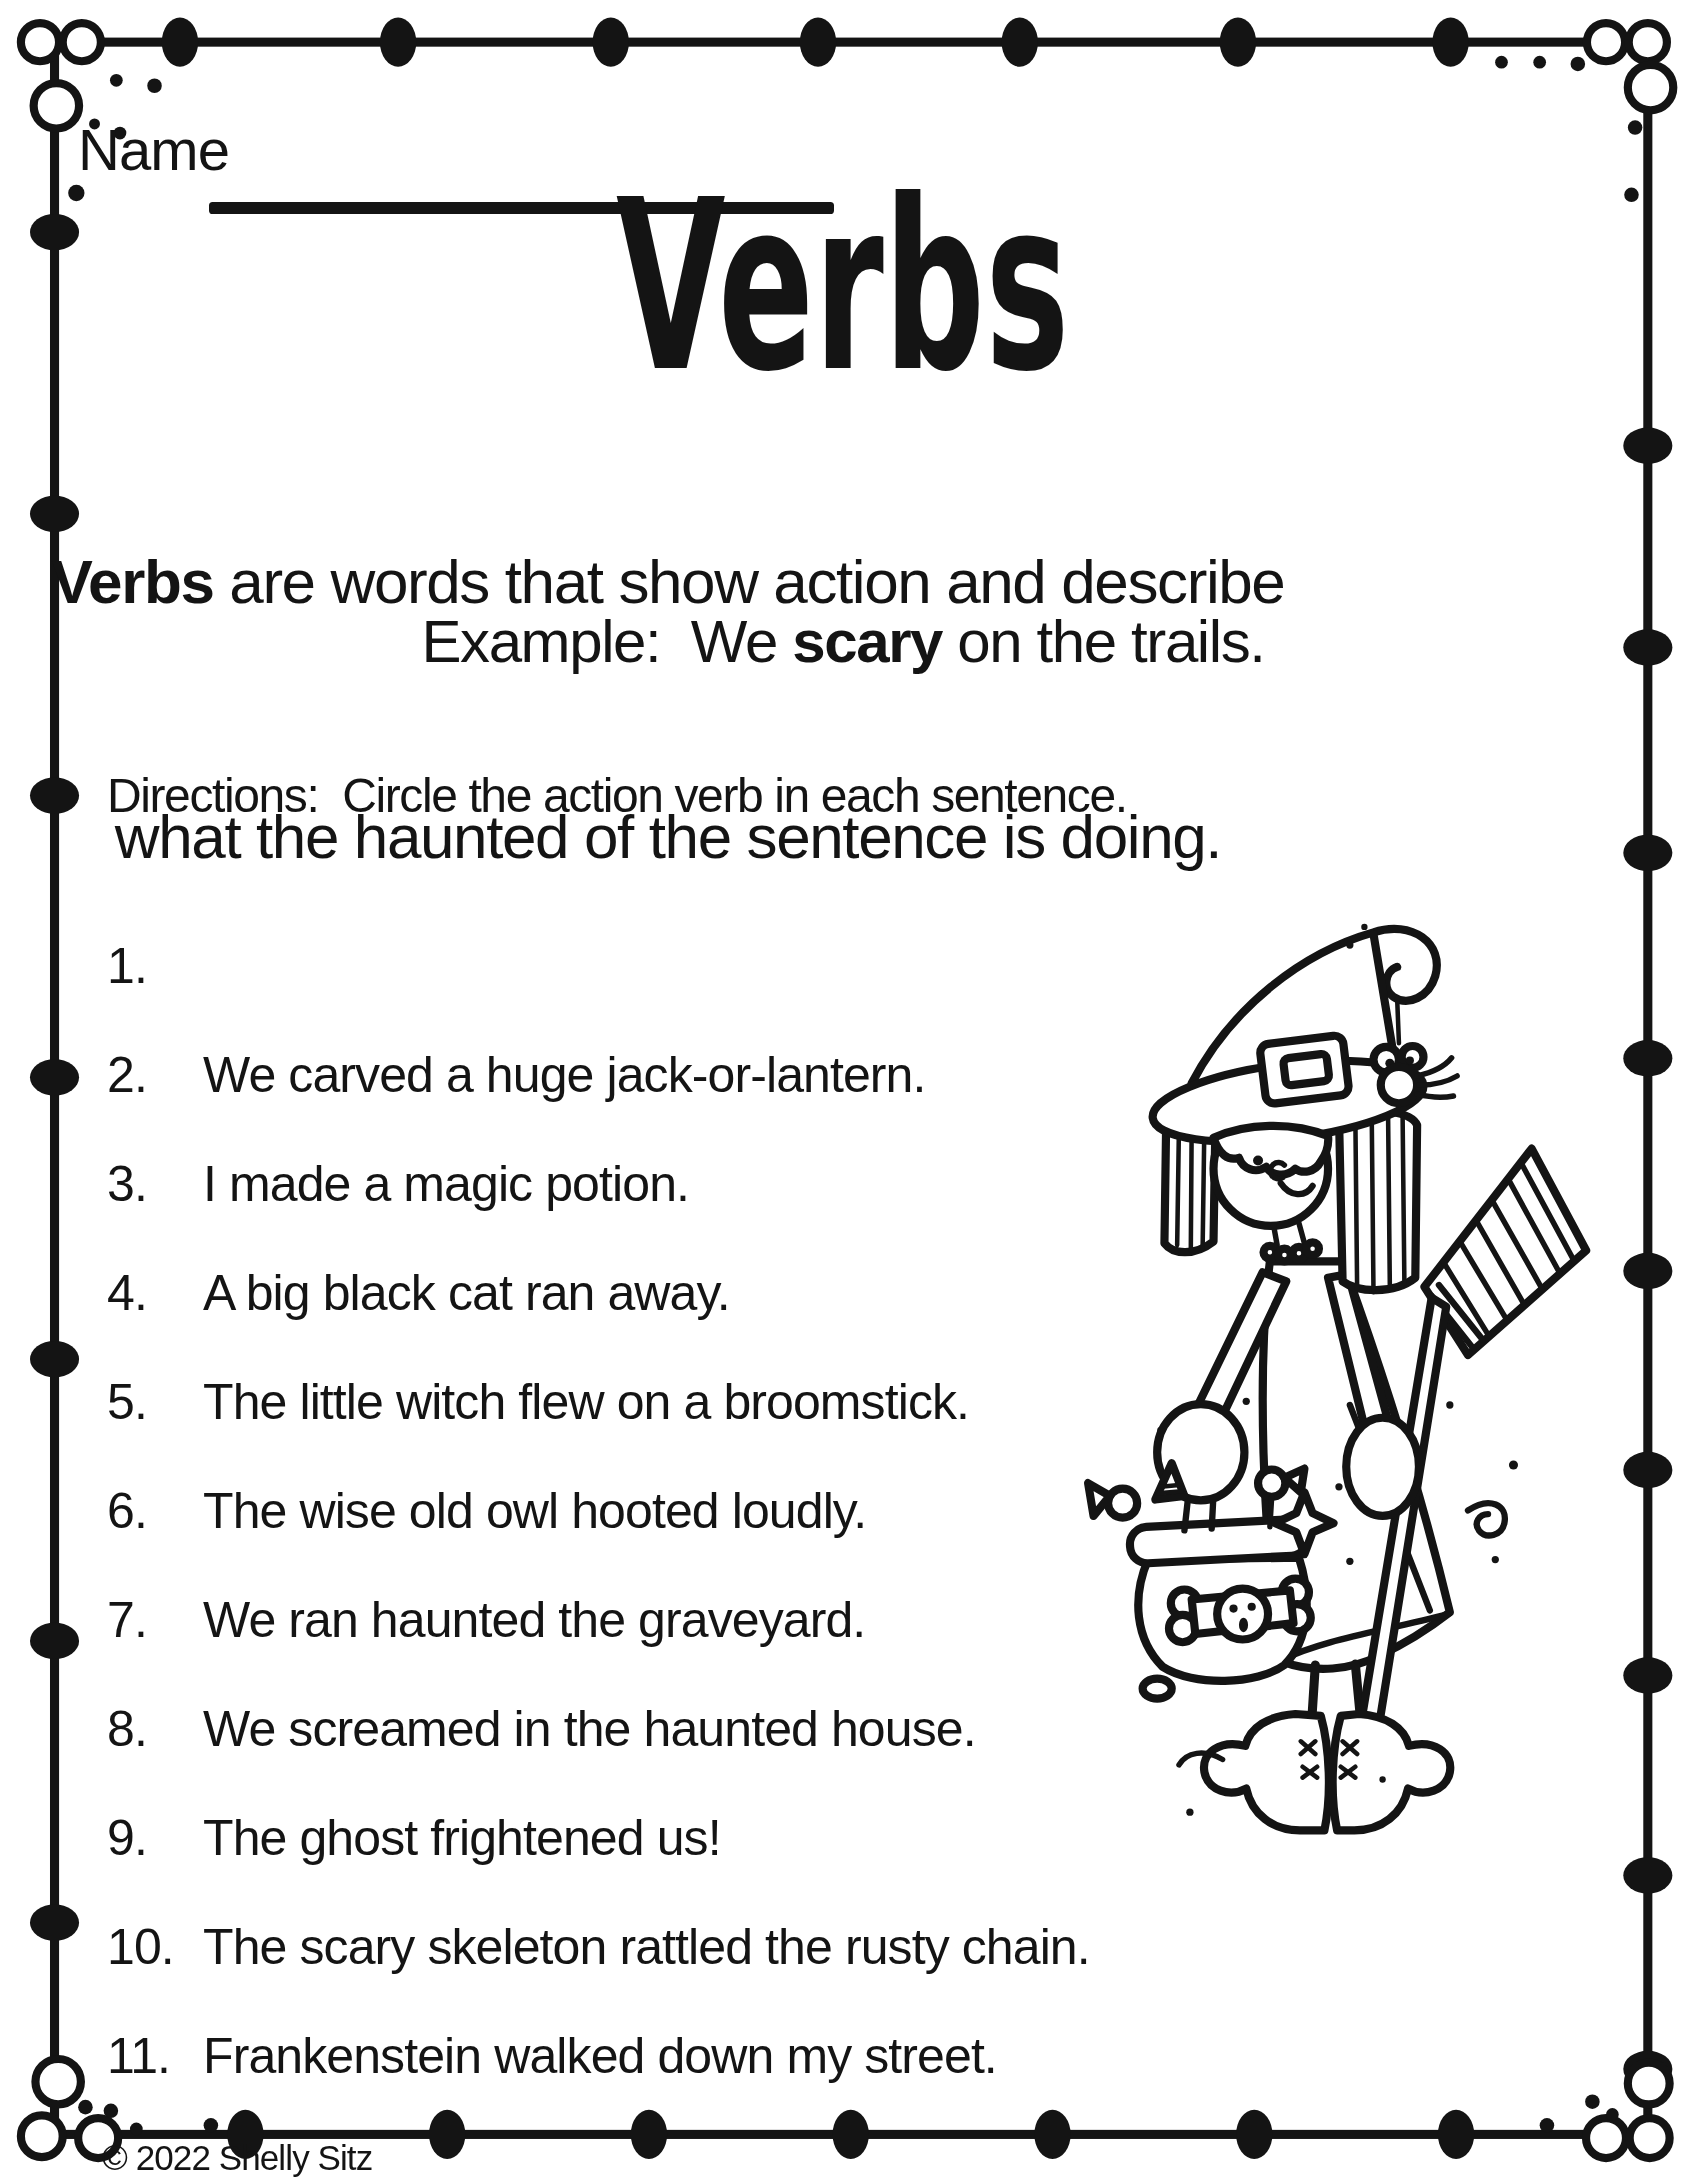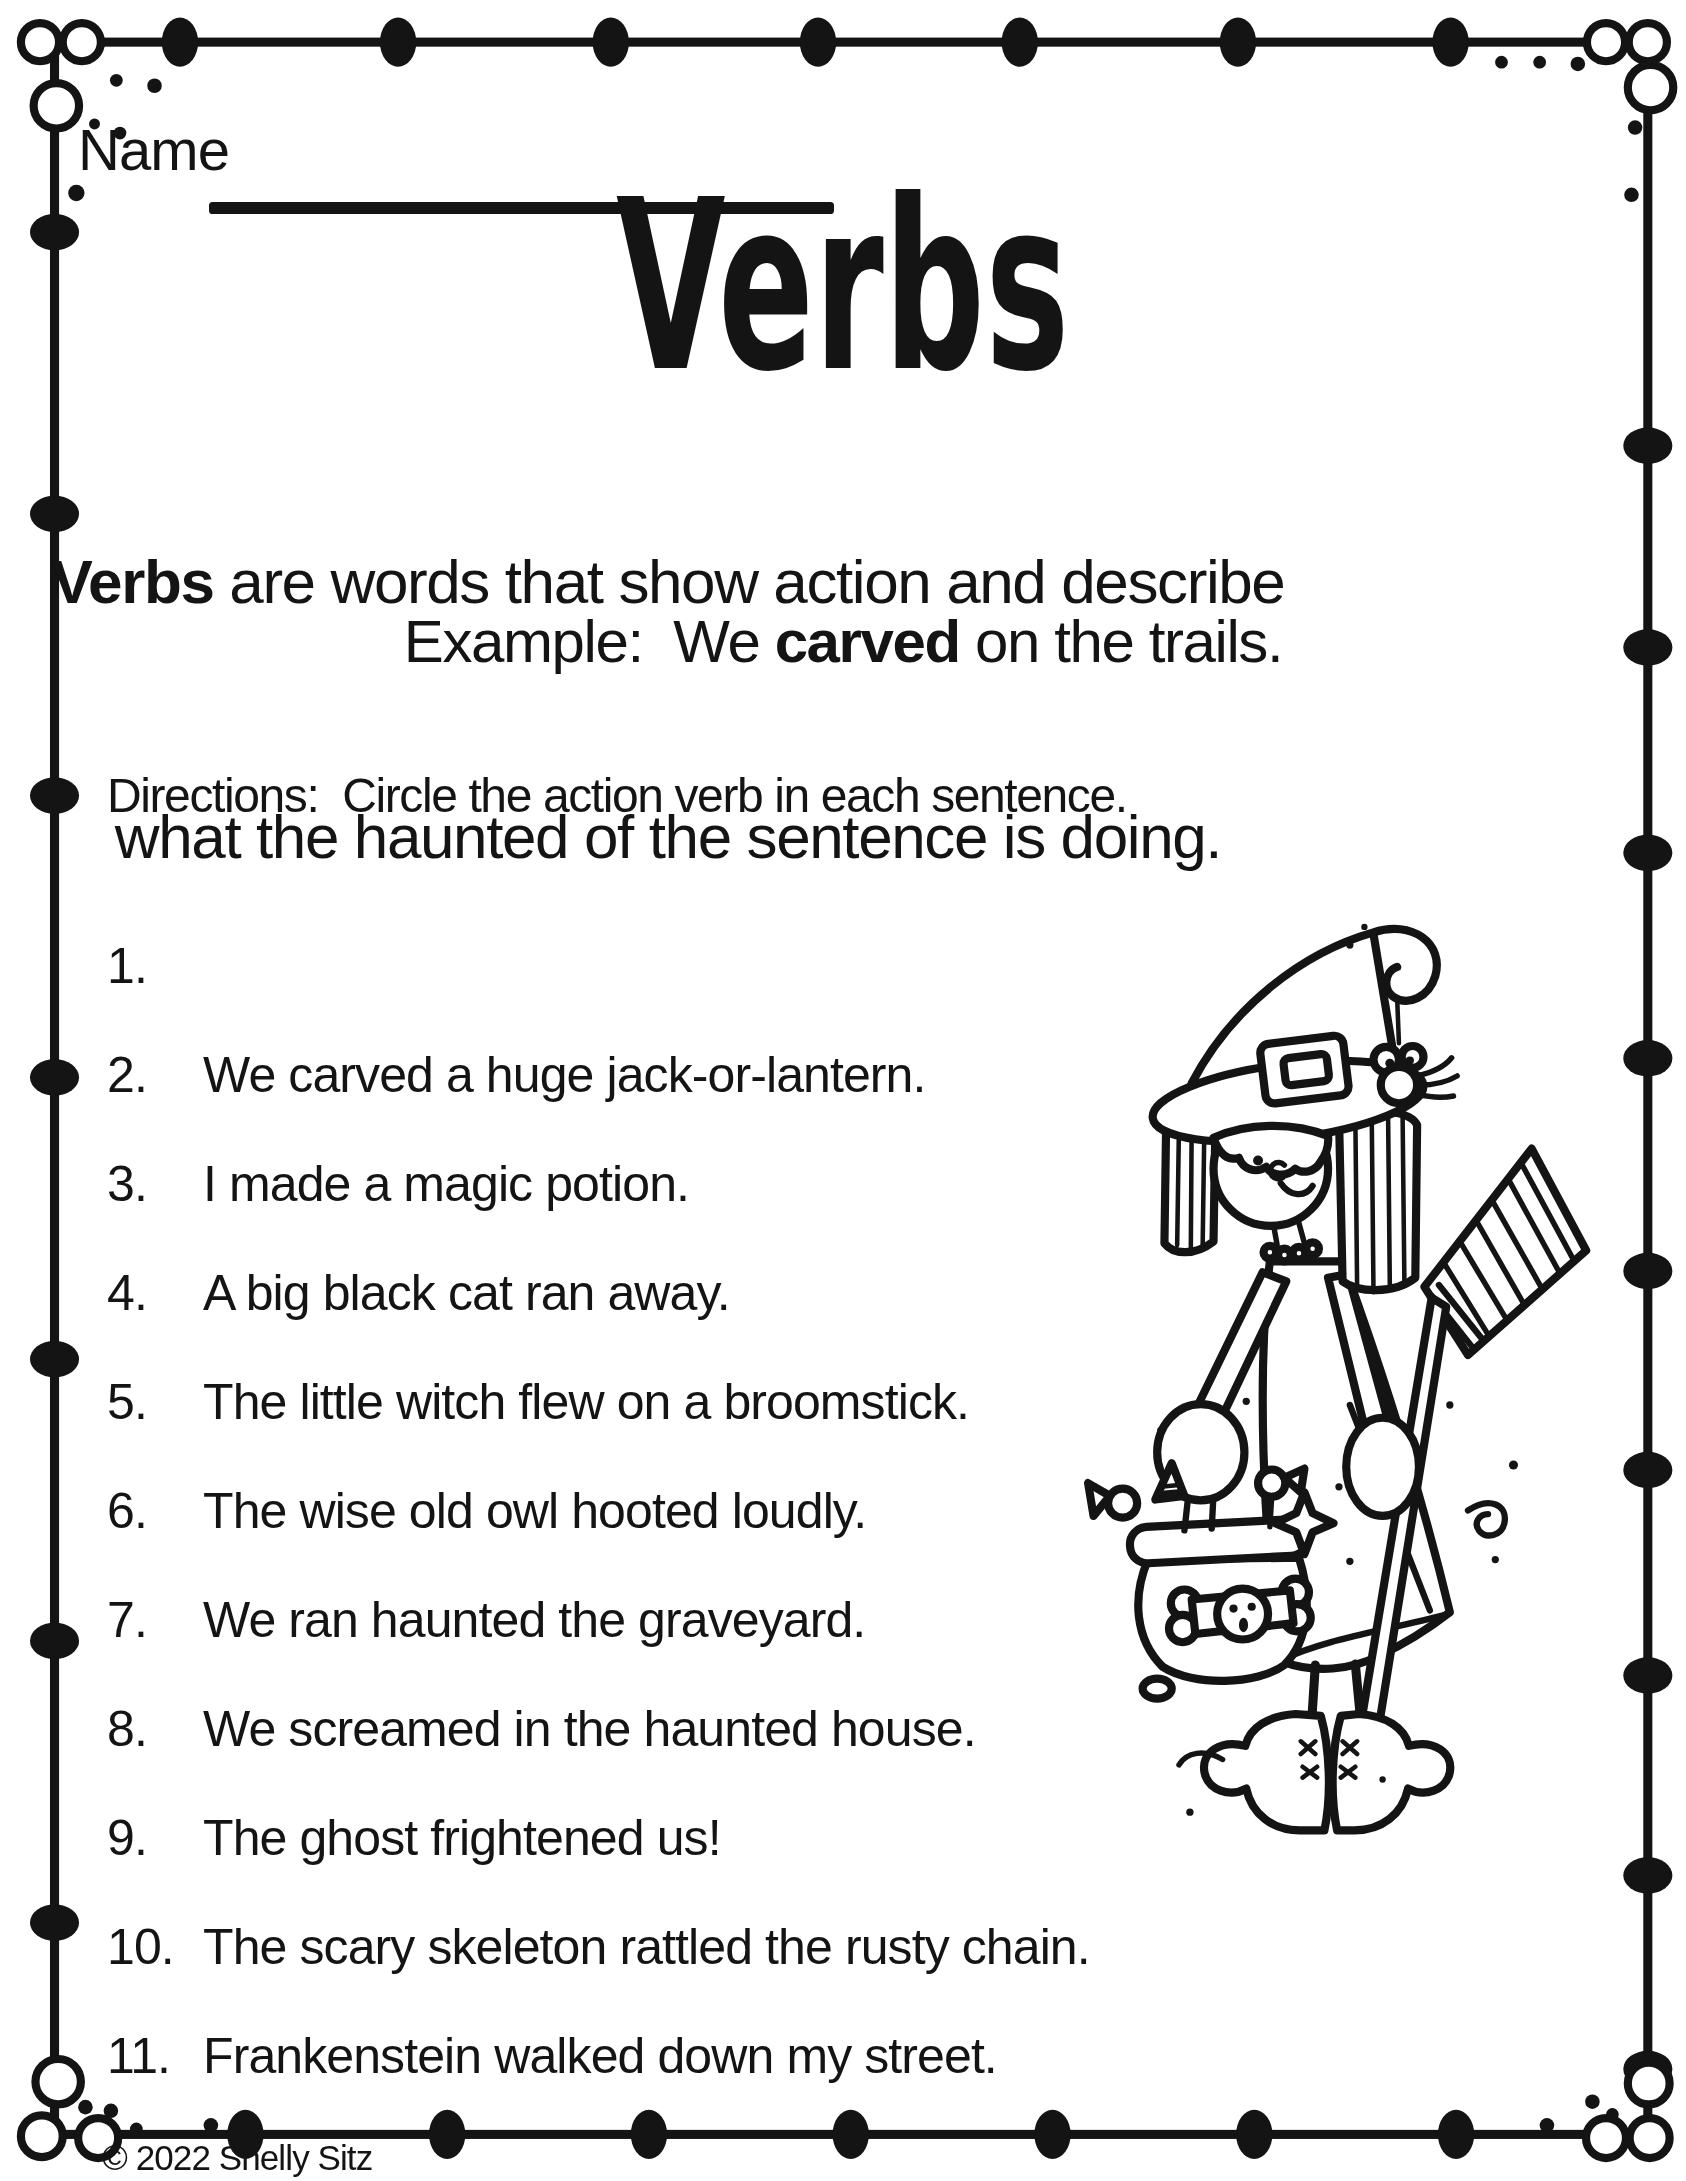--- a/index.html
+++ b/index.html
@@ -114,21 +114,21 @@
 
 <div id="title-wrap" class="abs">
   <span id="title">Verbs</span>
 </div>
 
 <div id="definition" class="abs">
   <div><b>Verbs</b><span> are words that show action and describe</span></div>
   <div>what the haunted of the sentence is doing.</div>
 </div>
 
-<div id="example" class="abs"><span>Example:  </span><span>We </span><b>carved</b><span> on the trails.</span></div>
+<div id="example" class="abs"><span>Example:  </span><span>We </span><b>scary</b><span> on the trails.</span></div>
 
 <div id="directions" class="abs"><span>Directions:  </span><span>Circle the action verb in each sentence.</span></div>
 
 <ol id="sentence-list" class="abs">
   <li><span class="num">1.</span></li>
   <li><span class="num">2.</span><span class="txt">We carved a huge jack-or-lantern.</span></li>
   <li><span class="num">3.</span><span class="txt">I made a magic potion.</span></li>
   <li><span class="num">4.</span><span class="txt">A big black cat ran away.</span></li>
   <li><span class="num">5.</span><span class="txt">The little witch flew on a broomstick.</span></li>
   <li><span class="num">6.</span><span class="txt">The wise old owl hooted loudly.</span></li>

